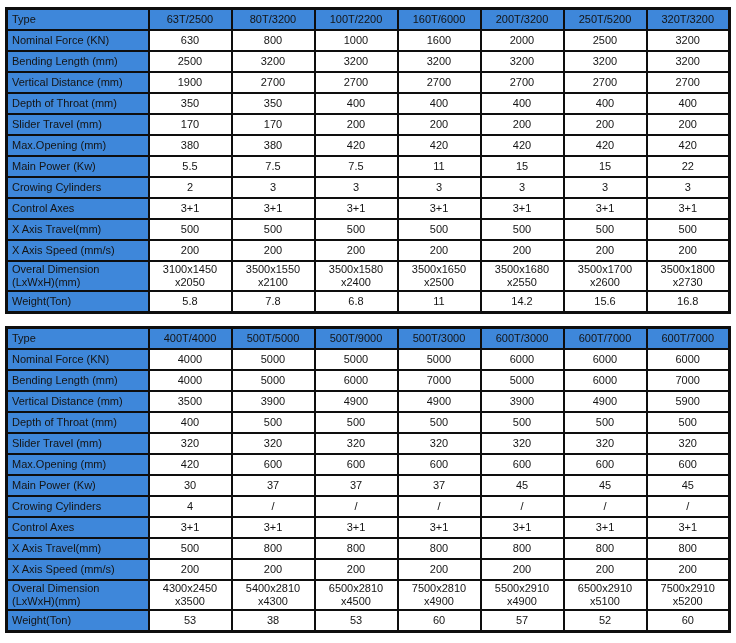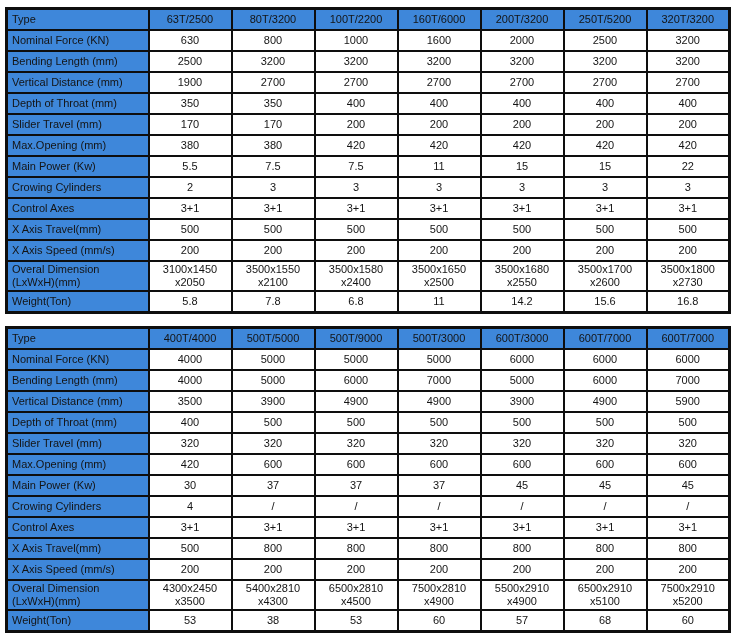--- a/index.html
+++ b/index.html
@@ -364,18 +364,18 @@
           <td class="value">7500x2910
 x5200</td>
         </tr>
         <tr>
           <td class="label">Weight(Ton)</td>
           <td class="value">53</td>
           <td class="value">38</td>
           <td class="value">53</td>
           <td class="value">60</td>
           <td class="value">57</td>
-          <td class="value">68</td>
+          <td class="value">52</td>
           <td class="value">60</td>
         </tr>
       </tbody>
   </table>
 </div>
 
 </body></html>

